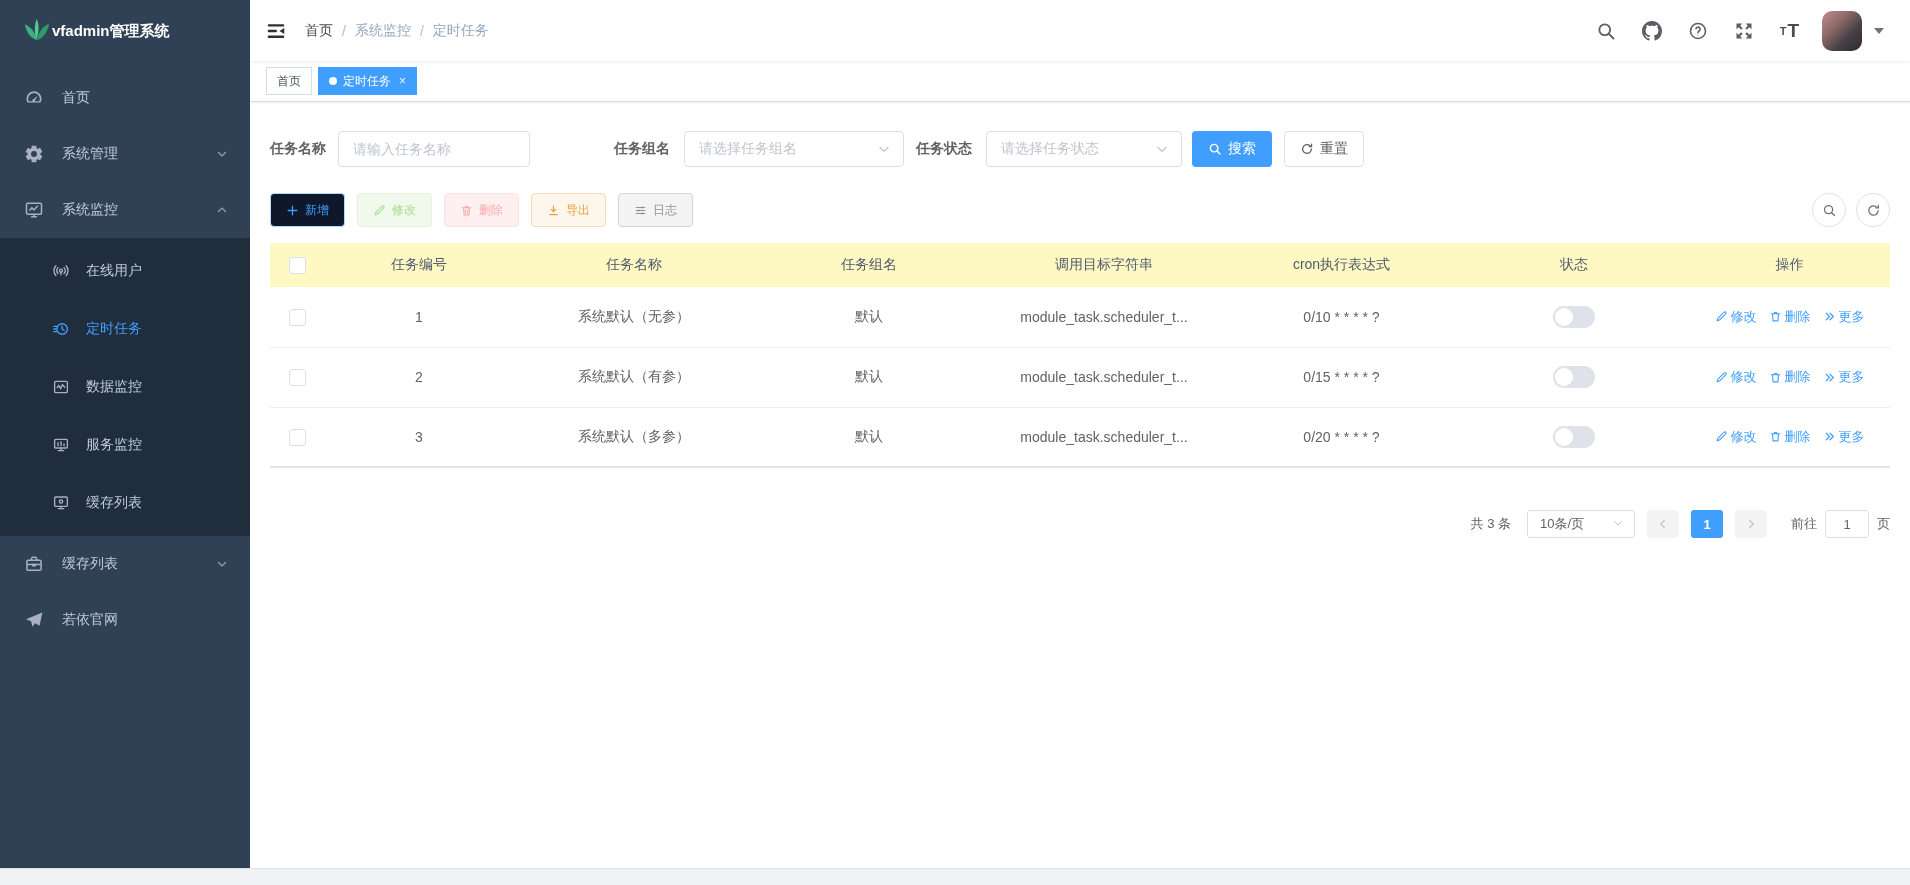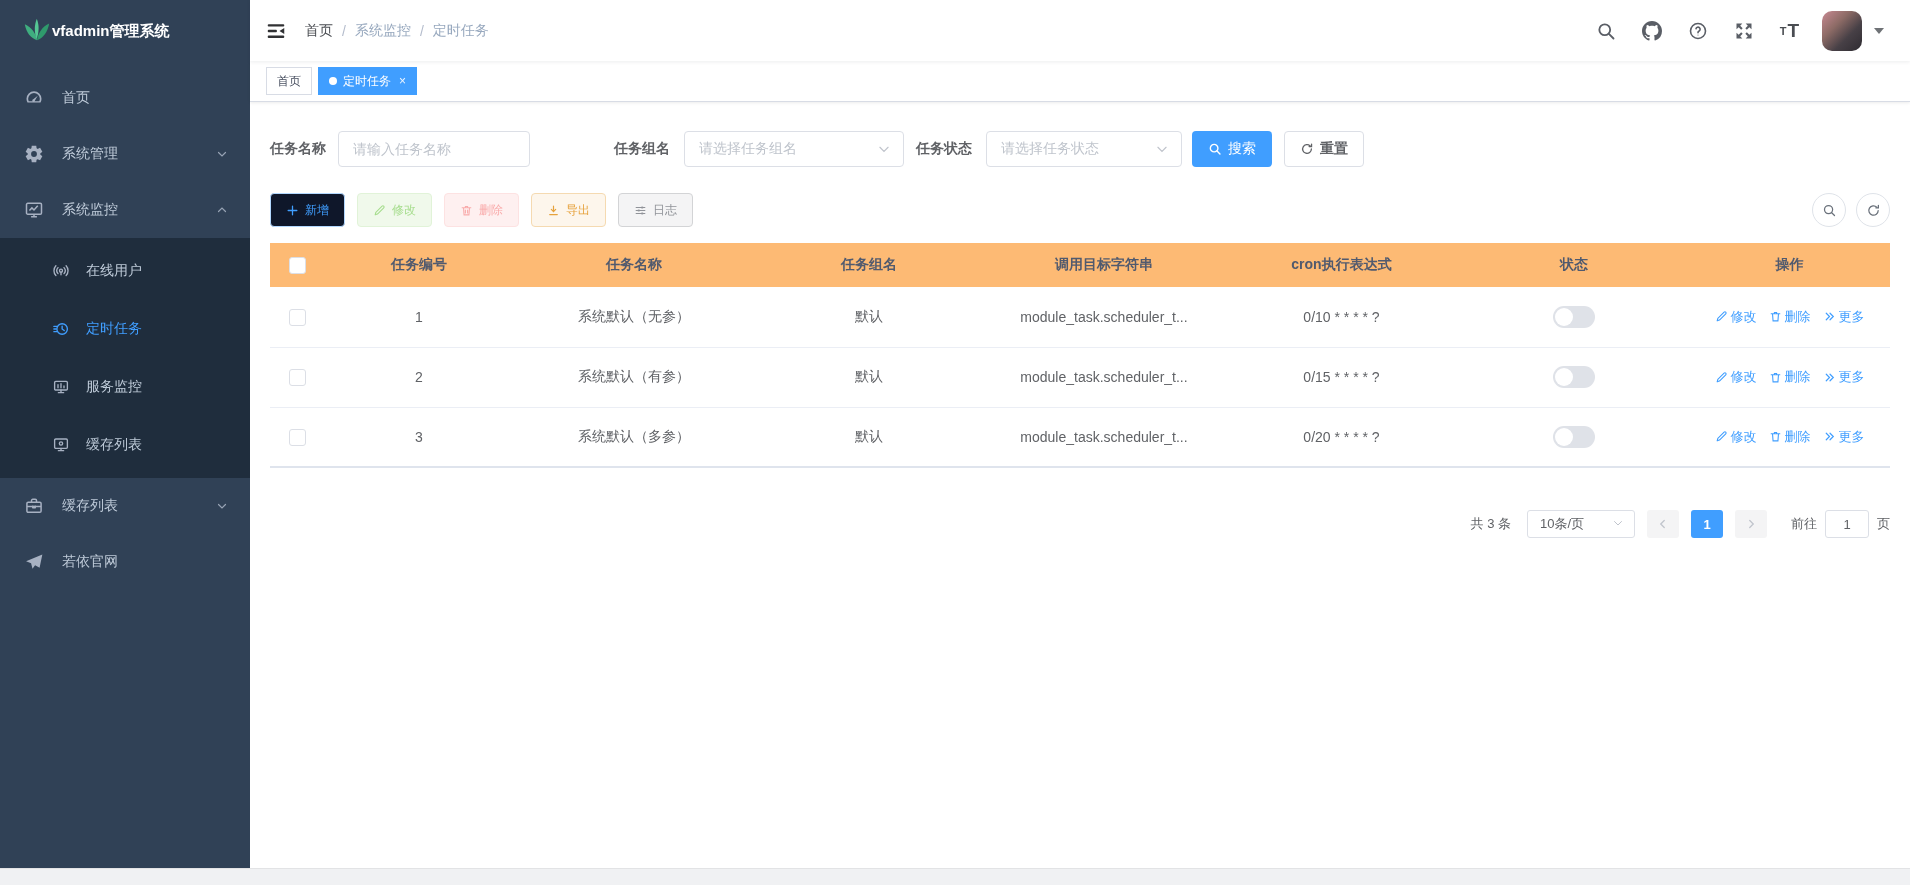--- a/index.html
+++ b/index.html
@@ -62,38 +62,38 @@
   .sel { height:36px; border:1px solid #dcdfe6; border-radius:4px; background:#fff; display:flex; align-items:center; justify-content:space-between; padding:0 12px 0 14px; font-size:14px; color:#bfc4cc; cursor:pointer; }
   .sel-chev { width:14px; height:14px; color:#c0c4cc; }
   .sel-chev svg { width:14px; height:14px; display:block; }
   .g2 { margin-left:84px; }
   .g3 { margin-left:12px; }
   .sel-w { width:220px; margin-left:14px; }
   .sel-w3 { width:196px; margin-left:14px; }
   .btn { display:inline-flex; align-items:center; gap:6px; border-radius:4px; font-size:14px; cursor:pointer; border:1px solid transparent; font-family:inherit; }
   .btn svg { width:14px; height:14px; }
   .btn-search { margin-left:10px; height:36px; padding:0 15px; background:#409EFF; color:#fff; }
-  .btn-reset { margin-left:12px; height:36px; padding:0 15px; background:#fff; border-color:#dcdfe6; color:#606266;font-weight:bold; }
+  .btn-reset { margin-left:12px; height:36px; padding:0 15px; background:#fff; border-color:#dcdfe6; color:#606266; }
 
   
   .toolbar-row { display:flex; align-items:center; margin-top:26px; }
   .tool-btn { display:inline-flex; align-items:center; gap:6px; height:34px; padding:0 15px; margin-right:12px; border-radius:4px; border:1px solid; font-size:12px; cursor:pointer; font-family:inherit; }
   .tool-btn svg { width:13px; height:13px; }
   .tb-add { color:#409eff; background:#0f172a; border-color:#b3d8ff; }
   .tb-edit { color:#a6dd8d; background:#f0f9eb; border-color:#e1f3d8; }
   .tb-del { color:#f9abab; background:#fef0f0; border-color:#fde2e2; }
   .tb-export { color:#e6a23c; background:#fdf6ec; border-color:#f5dab1; }
   .tb-log { color:#909399; background:#f4f4f5; border-color:#d3d4d6; }
   .tool-right { margin-left:auto; display:flex; gap:10px; }
   .circle-btn { width:34px; height:34px; border-radius:50%; border:1px solid #dfe3e9; background:#fff; display:flex; align-items:center; justify-content:center; color:#69707a; cursor:pointer; }
   .circle-btn svg { width:15px; height:15px; }
 
   
   table { width:100%; border-collapse:collapse; table-layout:fixed; margin-top:16px; }
-  thead th { background:#fdba74; color:#515a6e; font-size:14px; font-weight:bold; height:44px; padding:0 6px; }
+  thead th { background:#fef9c3; color:#515a6e; font-size:14px; font-weight:normal; height:44px; padding:0 6px; }
   tbody td { height:60px; text-align:center; font-size:14px; color:#606266; border-bottom:1px solid #ebeef5; padding:0 6px; overflow:hidden; white-space:nowrap; text-overflow:ellipsis; }
   tbody tr:last-child td { border-bottom:2px solid #dfe4ed; }
   .checkbox { display:inline-block; width:17px; height:17px; border:1px solid #dcdfe6; border-radius:3px; background:#fff; cursor:pointer; vertical-align:middle; }
   .switch { display:inline-block; width:42px; height:22px; border-radius:11px; background:#dfe2e8; position:relative; cursor:pointer; vertical-align:middle; }
   .switch::after { content:""; position:absolute; left:2px; top:2px; width:18px; height:18px; border-radius:50%; background:#fff; }
   .row-actions { display:flex; justify-content:center; align-items:center; gap:12px; color:#409EFF; font-size:13px; }
   .row-actions a { display:inline-flex; align-items:center; gap:3px; cursor:pointer; color:#409EFF; text-decoration:none; }
   .row-actions svg { width:13px; height:13px; }
 
   
@@ -182,20 +182,29 @@
         </div>
         <div class="submenu-item active">
           <span class="mi-icon">
             <svg viewBox="0 0 24 24" fill="none" stroke="currentColor" stroke-width="1.8" stroke-linecap="round">
                   <circle cx="13.5" cy="12" r="7"></circle>
                   <path d="M13.5 8.2V12l2.8 2"></path>
                   <path d="M2.5 8.5h4M2.5 12h3M2.5 15.5h4"></path>
                 </svg>
           </span>
           <span>定时任务</span>
+        </div>
+        <div class="submenu-item">
+          <span class="mi-icon">
+            <svg viewBox="0 0 24 24" fill="none" stroke="currentColor" stroke-width="1.8">
+                  <rect x="3.5" y="4.5" width="17" height="15" rx="1.5"></rect>
+                  <path d="M6.5 13.5l2.5-3.5 2.5 4 2.5-5 3.5 4"></path>
+                </svg>
+          </span>
+          <span>数据监控</span>
         </div>
         <div class="submenu-item">
           <span class="mi-icon">
             <svg viewBox="0 0 24 24" fill="none" stroke="currentColor" stroke-width="1.8" stroke-linecap="round">
                   <rect x="3.5" y="4.5" width="17" height="11.5" rx="1.5"></rect>
                   <path d="M8 9v4M12 7.5v5.5M16 10.5v2.5"></path>
                   <path d="M12 16v3.5M8.5 19.5h7"></path>
                 </svg>
           </span>
           <span>服务监控</span>

